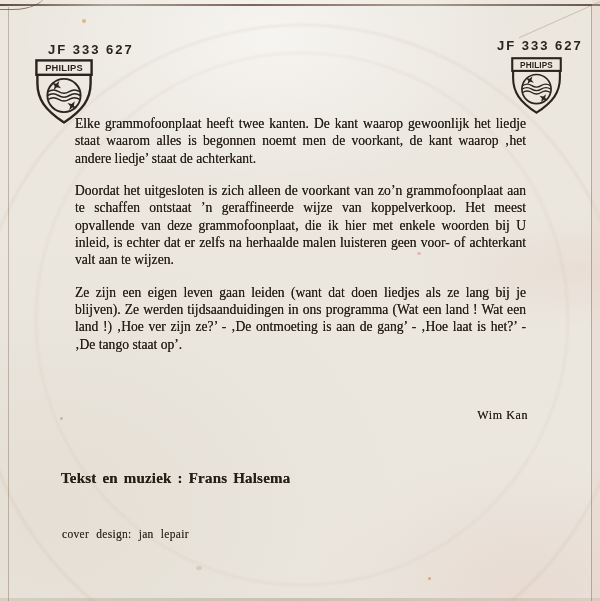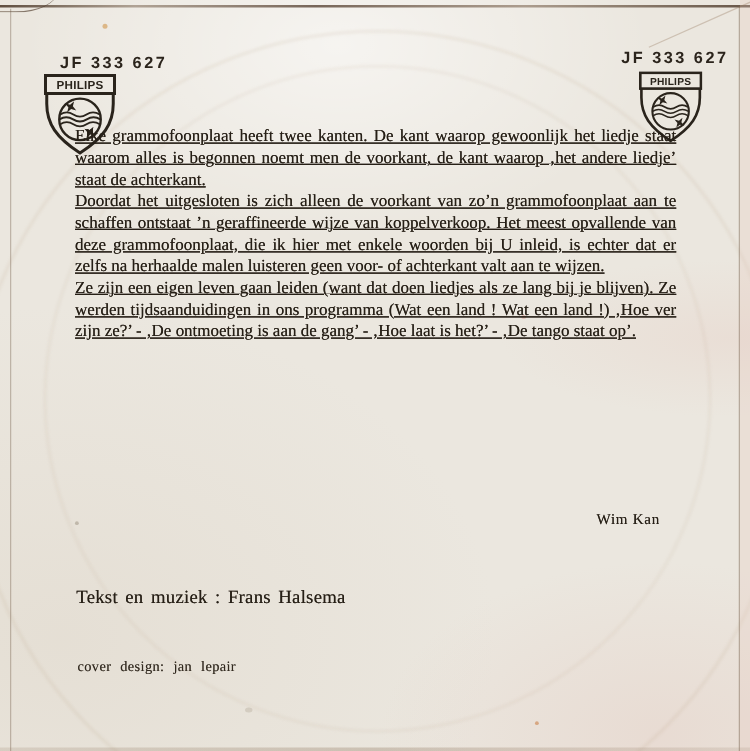--- a/index.html
+++ b/index.html
@@ -49,30 +49,30 @@
   .logo{position:absolute;text-align:center;}
   .logo-left{left:35px;top:59px;width:58px;height:66px;}
   .logo-right{left:511px;top:57px;width:51px;height:58px;}
   .logo svg{width:100%;height:100%;display:block;}
 
   .body-text{
     position:absolute;left:60px;top:100px;width:481px;
     font-size:13.6px;line-height:17.35px;color:#261f16;
     text-shadow:0 0 .35px rgba(38,31,22,.85);
   }
-  .body-text p{margin:0;text-align:justify;text-decoration:underline;}
+  .body-text p{margin:15px;text-align:justify;}
 
   .signature{
     position:absolute;top:408px;right:72px;
     font-size:12px;font-weight:normal;color:#261f16;letter-spacing:.6px;
     text-shadow:0 0 .3px rgba(38,31,22,.8);
   }
   .credit-music{
     position:absolute;left:61px;top:470px;
-    font-size:15px;font-weight:normal;color:#261f16;word-spacing:2px;letter-spacing:.2px;
+    font-size:15px;font-weight:bold;color:#261f16;word-spacing:2px;letter-spacing:.2px;
     text-shadow:0 0 .3px rgba(38,31,22,.75);
   }
   .credit-design{
     position:absolute;left:62px;top:528px;
     font-size:11.5px;color:#322a20;word-spacing:4px;letter-spacing:.3px;
     text-shadow:0 0 .3px rgba(50,42,32,.6);
   }
 </style>
 </head>
 <body>

